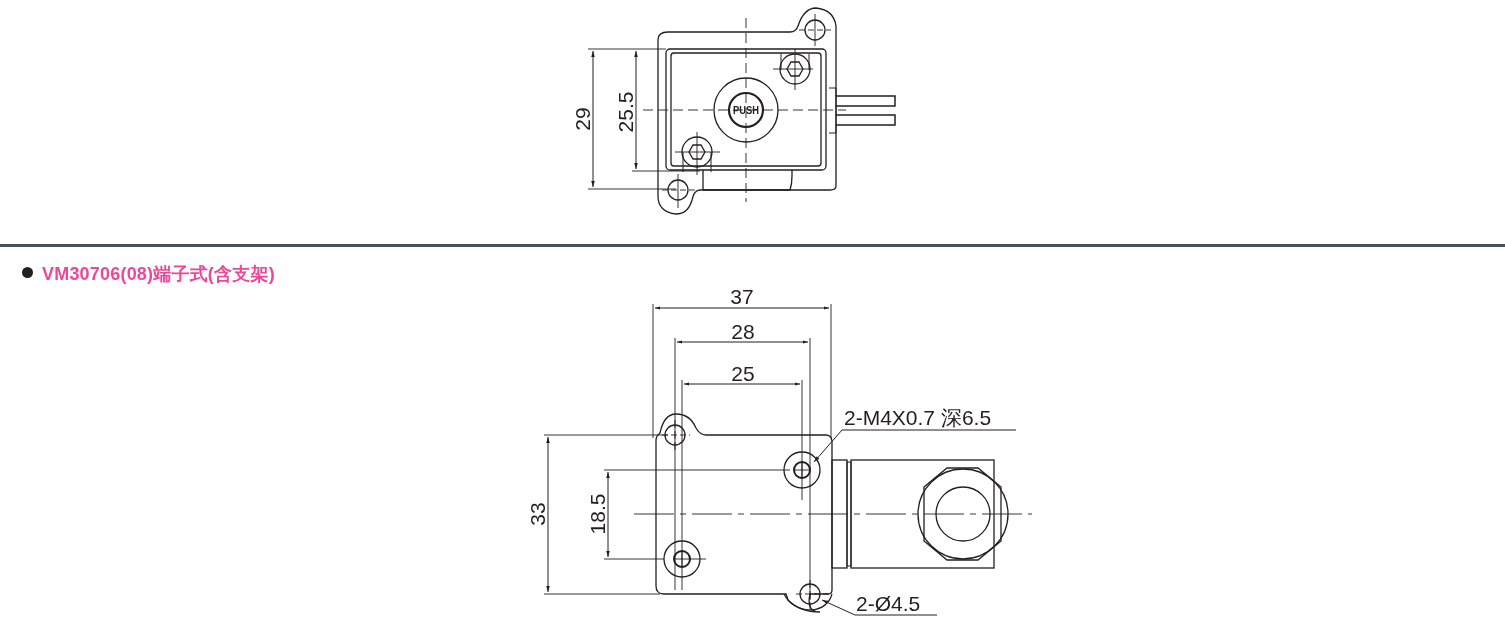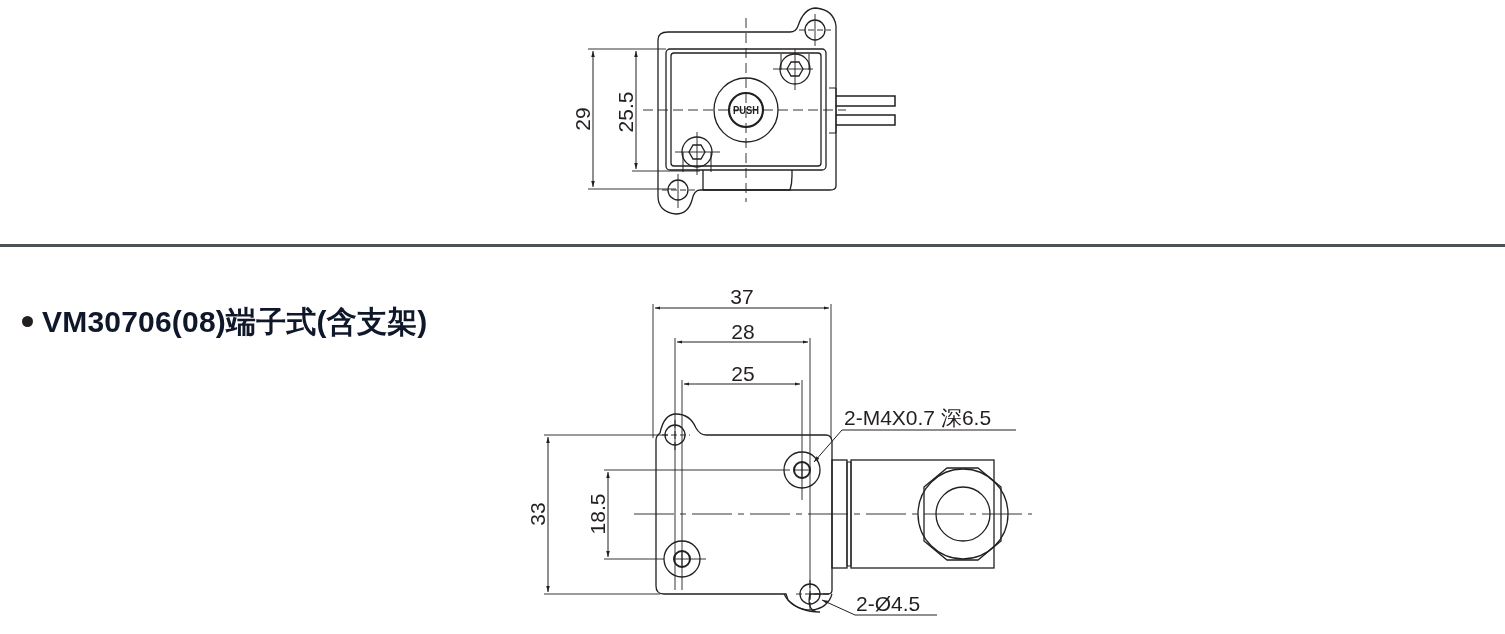--- a/index.html
+++ b/index.html
@@ -1,18 +1,18 @@
 <!DOCTYPE html>
 <html><head>
 <meta charset="utf-8">
 <style>
   html, body { margin: 0; padding: 0; background: #ffffff; }
   body { width: 1505px; height: 634px; position: relative; overflow: hidden; font-family: "Liberation Sans", sans-serif; color: #231f20; }
   .divider { position: absolute; left: 0; top: 244px; width: 1505px; height: 3px; background: #4a5157; }
-  .section-title { position: absolute; left: 22px; top: 262px; font-size: 30px; font-weight: bold; color: #0f172a; white-space: nowrap; letter-spacing: 0.2px; margin-top: 40px; }
+  .section-title { position: absolute; left: 22px; top: 262px; font-size: 18px; font-weight: bold; color: #ec4899; white-space: nowrap; letter-spacing: 0.2px; }
   .bullet { display: inline-block; width: 11px; height: 11px; border-radius: 50%; background: #231f20; margin-right: 9px; vertical-align: middle; position: relative; top: -3px; }
   svg { position: absolute; left: 0; top: 0; }
   svg text { font-family: "Liberation Sans", sans-serif; fill: #231f20; }
 </style>
 </head>
 <body>
 
 <svg width="1505" height="634" viewBox="0 0 1505 634" xmlns="http://www.w3.org/2000/svg">
   <defs>
     <marker id="arr" viewBox="0 0 10 10" refX="10" refY="5" markerWidth="9" markerHeight="5" orient="auto-start-reverse" markerUnits="userSpaceOnUse">

